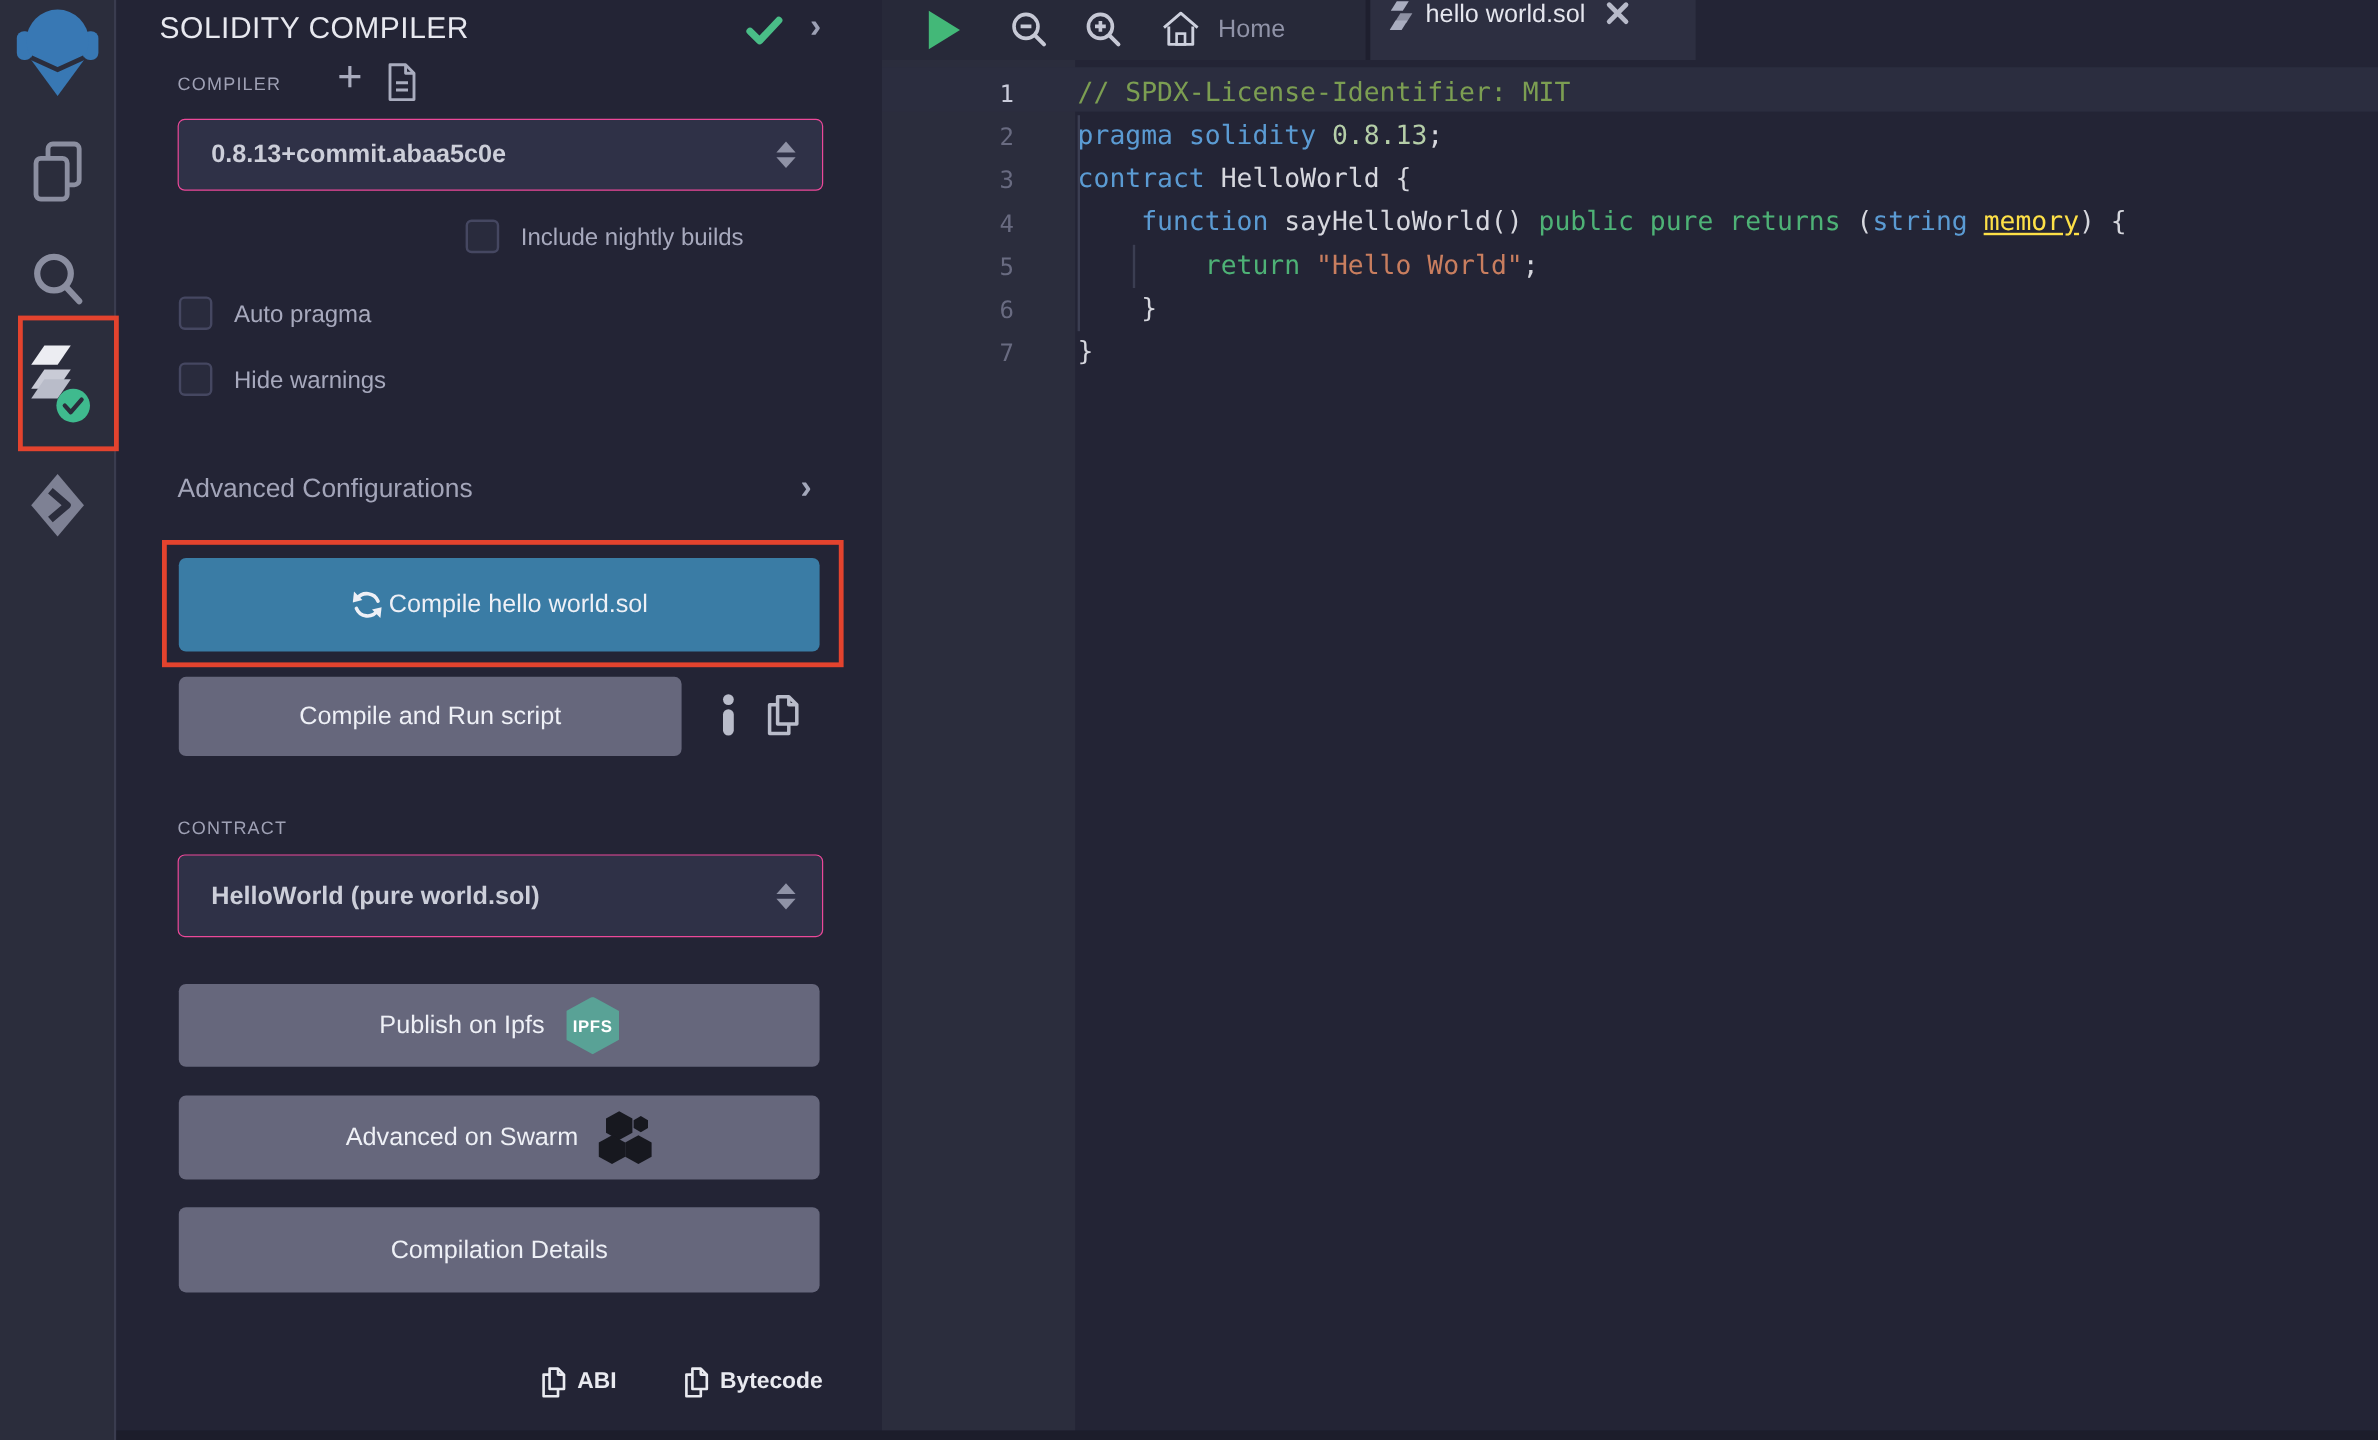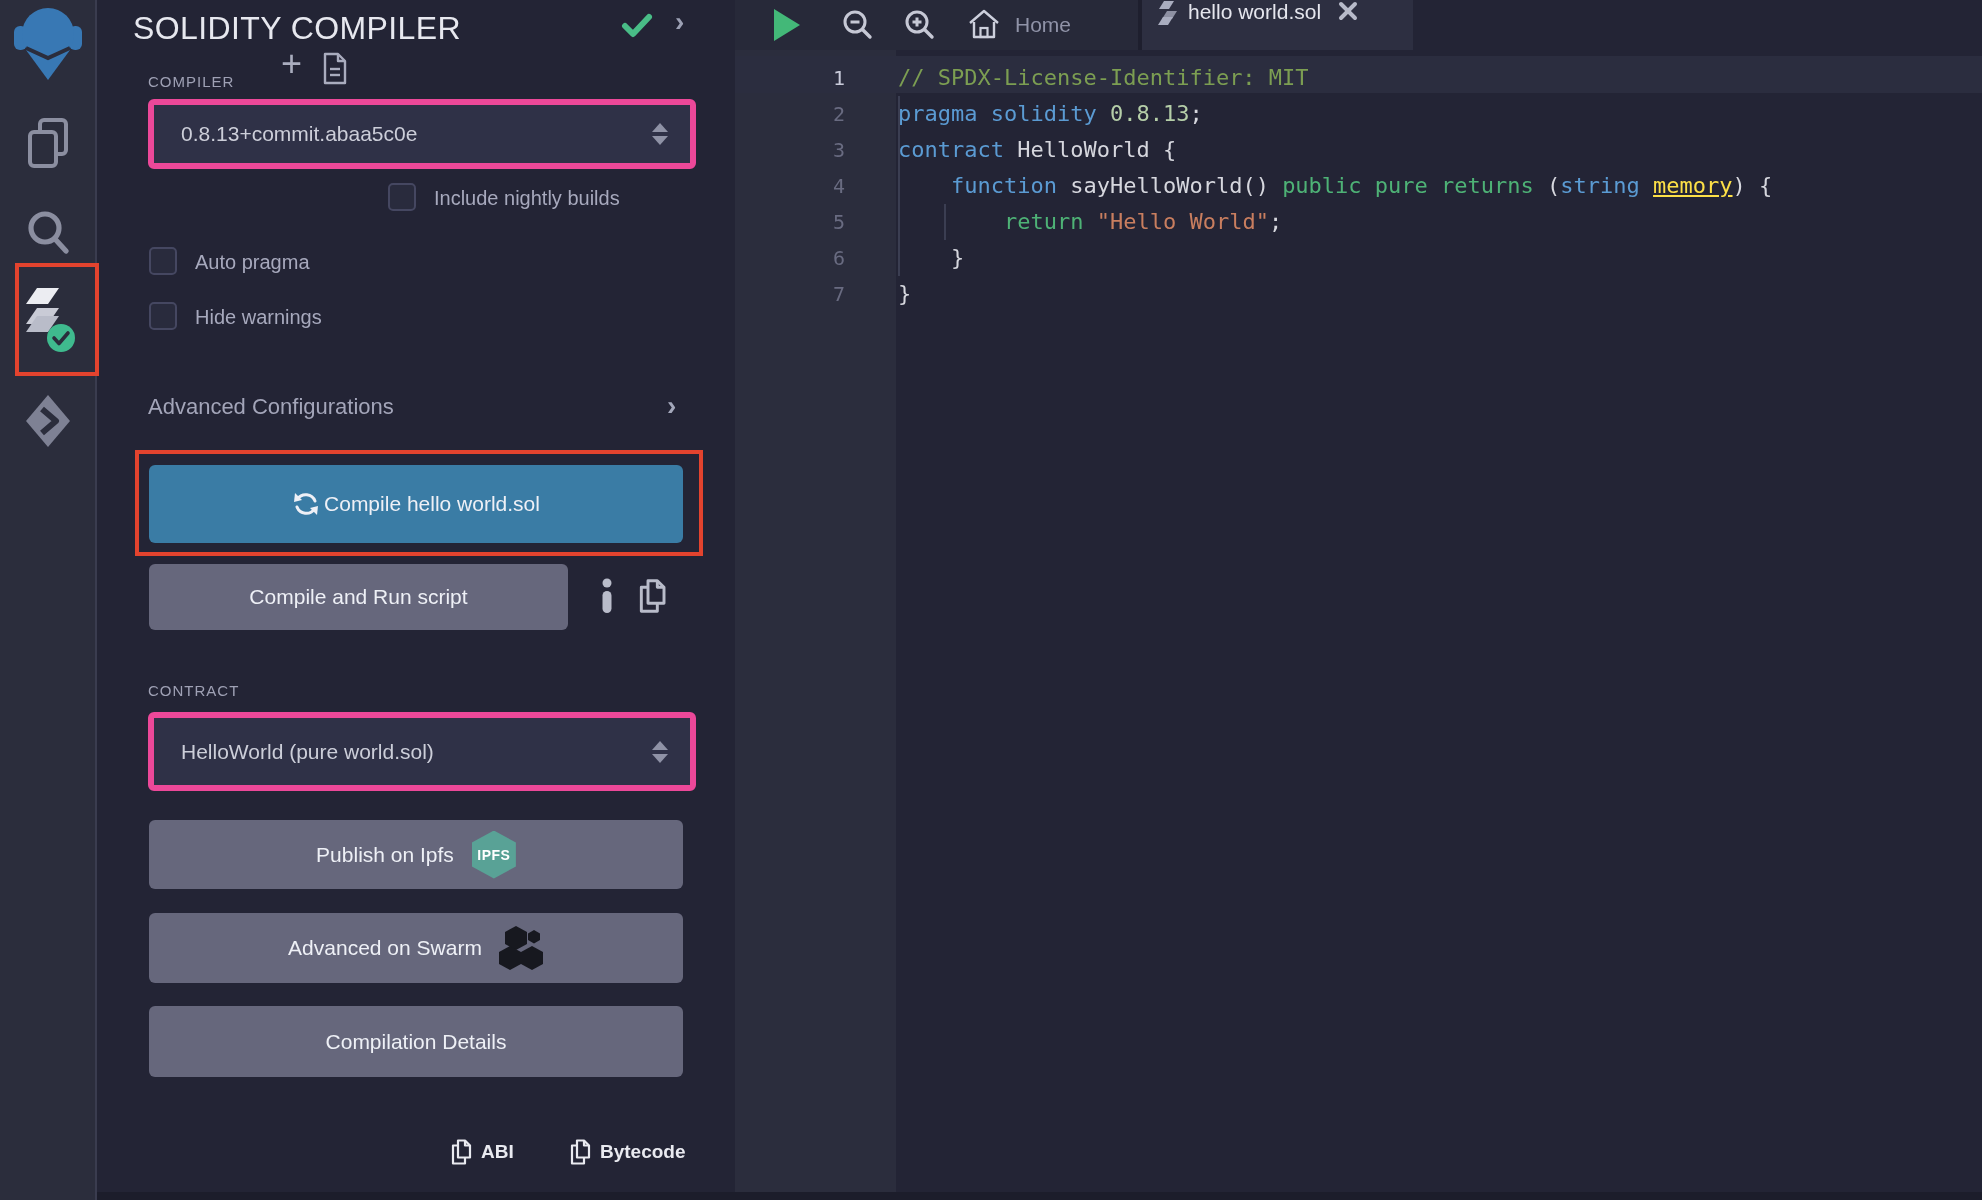--- a/index.html
+++ b/index.html
@@ -6,25 +6,25 @@
   .app{position:relative;width:1982px;height:1200px;background:#232435;overflow:hidden;
        font-family:"Liberation Sans",sans-serif;-webkit-font-smoothing:antialiased;}
   .abs{position:absolute;}
 
   
   .iconbar{left:0;top:0;width:95px;height:1200px;background:#2b2d3c;border-right:2px solid #3a3c4f;}
   .iconbar .slot{position:absolute;left:0;width:95px;display:flex;justify-content:center;}
 
   
   .panel{left:97px;top:0;width:638px;height:1200px;background:#232435;}
-  .panel-title{left:36px;top:10px;font-size:32px;letter-spacing:.4px;color:#e7e8ef;}
+  .panel-title{left:36px;top:10px;font-size:25px;letter-spacing:.4px;color:#e7e8ef;}
   .hdr-chevron{font-size:28px;color:#9ca0b4;font-weight:bold;line-height:1;}
   .sec-label{font-size:15px;letter-spacing:1px;color:#9fa1b5;}
   .plus-glyph{font-size:36px;font-weight:300;color:#a9acbe;line-height:1;}
-  .select{background:#2f3147;border:6px solid #ec4899;border-radius:6px;display:flex;align-items:center;}
+  .select{background:#2f3147;border:1px solid #ec4899;border-radius:6px;display:flex;align-items:center;font-weight:bold;}
   .select .val{padding-left:27px;font-size:21px;color:#ccced9;flex:1;white-space:nowrap;}
   .updown{margin-right:22px;display:flex;flex-direction:column;gap:4px;}
   .updown i{display:block;width:0;height:0;border-left:8px solid transparent;border-right:8px solid transparent;}
   .updown i.up{border-bottom:9px solid #8f92a6;}
   .updown i.dn{border-top:9px solid #8f92a6;}
   .checkbox{width:28px;height:28px;background:#292b3d;border:2px solid #454761;border-radius:5px;box-sizing:border-box;}
   .chk-label{font-size:20px;color:#a7a9bd;}
   .adv-label{font-size:22px;color:#a3a5b9;}
   .btn{border-radius:6px;display:flex;align-items:center;justify-content:center;gap:4px;
        color:#eef0f6;font-size:21px;cursor:default;box-sizing:border-box;}
@@ -114,21 +114,21 @@
   <div class="abs panel">
 
     <div class="abs panel-title">SOLIDITY COMPILER</div>
     <div class="abs" style="left:524px;top:12px;">
       <svg width="32" height="28" viewBox="0 0 32 28">
         <path d="M4 14 L12 22 L28 5" fill="none" stroke="#49bd87" stroke-width="6" stroke-linecap="round" stroke-linejoin="round"></path>
       </svg>
     </div>
     <div class="abs hdr-chevron" style="left:578px;top:8px;">›</div>
 
-    <div class="abs sec-label" style="left:51px;top:62px;margin-top:11px;">COMPILER</div>
+    <div class="abs sec-label" style="left:51px;top:62px;">COMPILER</div>
     <div class="abs plus-glyph" style="left:184px;top:46px;">+</div>
     <div class="abs" style="left:224px;top:52px;">
       <svg width="28" height="34" viewBox="0 0 28 34">
         <path d="M4 2 H17 L24 9 V31 H4 Z" fill="none" stroke="#a9acbe" stroke-width="2.4" stroke-linejoin="round"></path>
         <path d="M17 2 V9 H24" fill="none" stroke="#a9acbe" stroke-width="2.4" stroke-linejoin="round"></path>
         <line x1="9" y1="17" x2="19" y2="17" stroke="#a9acbe" stroke-width="2.4"></line>
         <line x1="9" y1="23" x2="19" y2="23" stroke="#a9acbe" stroke-width="2.4"></line>
       </svg>
     </div>
 

